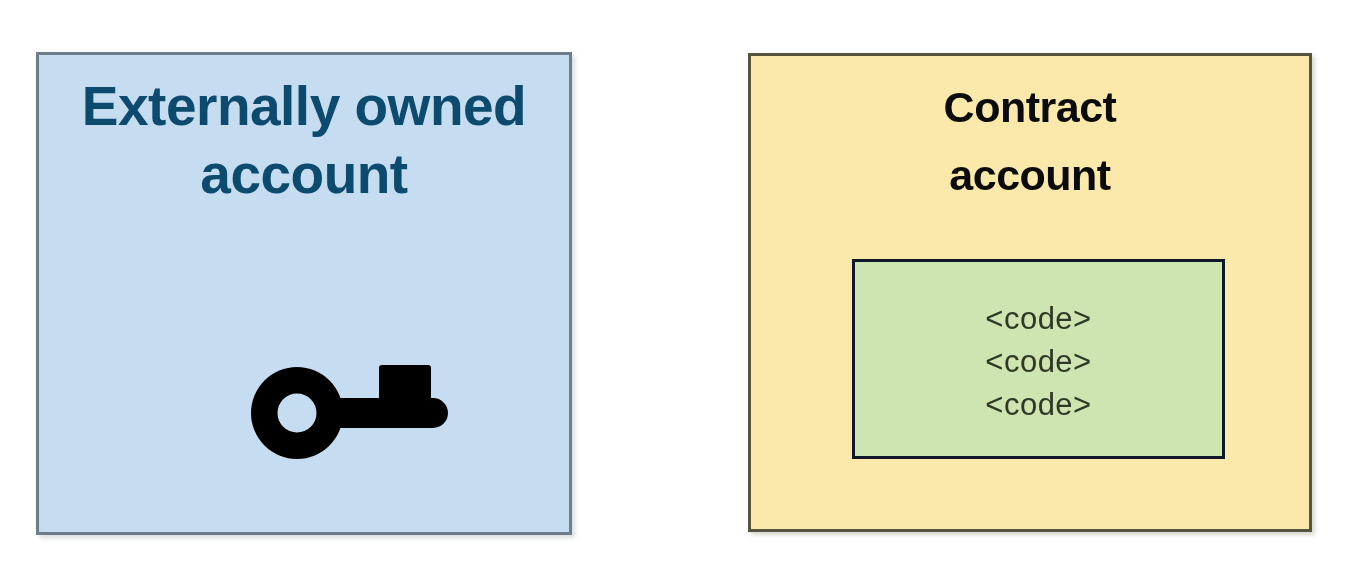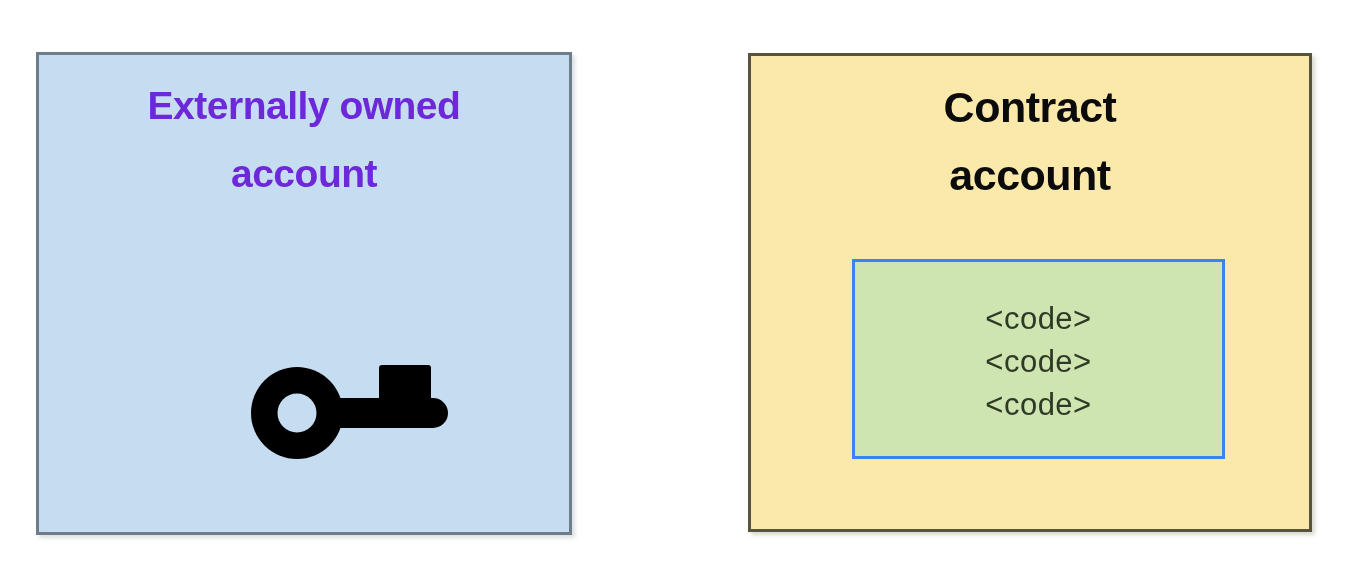--- a/index.html
+++ b/index.html
@@ -37,24 +37,24 @@
     border-width: 3px;
     border-color: #6d7d8c;
     box-shadow: 3px 3px 4px rgba(140,150,160,0.30);
   }
   #eoa-title {
     position: absolute;
     left: 0;
     top: 17px;
     width: 100%;
     text-align: center;
-    font-size: 39px;
+    font-size: 55px;
     line-height: 68px;
     font-weight: bold;
-    color: #6d28d9;
+    color: #0c4a6e;
     letter-spacing: -0.5px;
     white-space: pre-line;
   }
 
   
   #key-icon {
     position: absolute;
     left: 202px;
     top: 302px;
     width: 218px;
@@ -89,21 +89,21 @@
 
   
   #code-box {
     position: absolute;
     box-sizing: border-box;
     left: 101px;   
     top: 203px;    
     width: 373px;
     height: 200px;
     background: #cfe5b1;
-    border: 3px solid #3b82f6;
+    border: 3px solid #0f172a;
   }
   #code-lines {
     position: absolute;
     left: 0;
     top: 35px;
     width: 100%;
     text-align: center;
   }
   .code-line {
     font-size: 31px;

